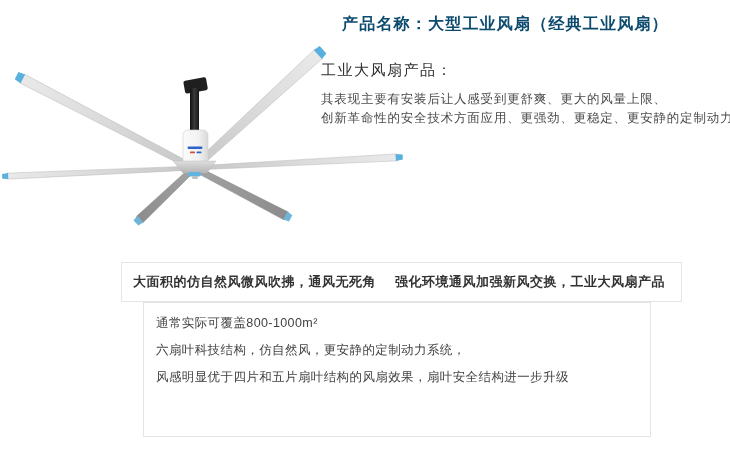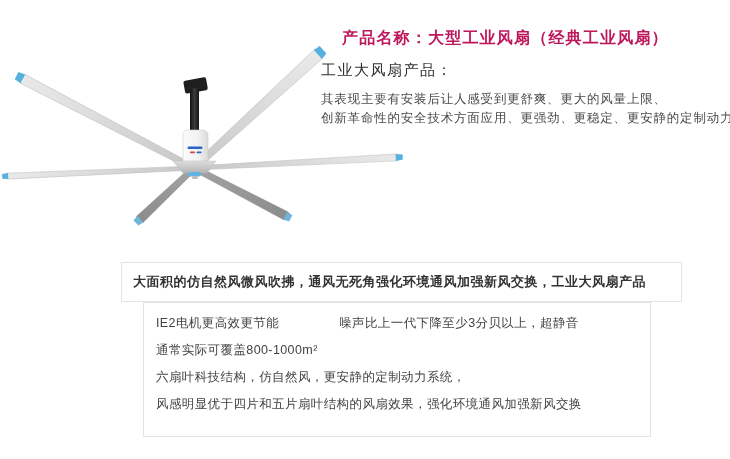--- a/index.html
+++ b/index.html
@@ -4,22 +4,22 @@
 <style>
   * { margin:0; padding:0; box-sizing:border-box; }
   html,body { background:#ffffff; }
   .canvas {
     position:relative; width:730px; height:459px; background:#ffffff;
     font-family:"Liberation Sans","DejaVu Sans",sans-serif; overflow:hidden;
   }
 
   
   .page-title {
-    position:absolute; left:342px; top:28px;
-    font-size:16px; font-weight:700; color:#be185d; letter-spacing:1.2px;
+    position:absolute; left:342px; top:14px;
+    font-size:16px; font-weight:700; color:#0c4a6e; letter-spacing:1.2px;
     white-space:nowrap;
   }
 
   
   .intro { position:absolute; left:321px; top:61px; }
   .intro-heading {
     font-size:15px; color:#303030; letter-spacing:1.5px; margin-bottom:10px;
     font-weight:400; white-space:nowrap;
   }
   .intro-line {
@@ -27,21 +27,21 @@
     white-space:nowrap;
   }
 
   
   .fan-wrap { position:absolute; left:0; top:0; width:420px; height:252px; }
 
   
   .highlight-box {
     position:absolute; left:121px; top:262px; width:561px; height:40px;
     border:1px solid #e4e4e4; background:#fff;
-    display:flex; align-items:center; padding-left:11px; 
+    display:flex; align-items:center; padding-left:11px; column-gap:19px;
     font-size:13px; font-weight:700; color:#333333; letter-spacing:0.5px;
     white-space:nowrap;
   }
 
   
   .features-box {
     position:absolute; left:143px; top:302px; width:508px; height:135px;
     border:1px solid #e4e4e4; background:#fff;
     padding:7px 0 0 12px;
     font-size:12.5px; color:#424242; letter-spacing:0.4px;
@@ -133,27 +133,23 @@
     <div class="intro-line">创新革命性的安全技术方面应用、更强劲、更稳定、更安静的定制动力系统</div>
   </div>
 
   <div class="highlight-box">
     <span>大面积的仿自然风微风吹拂，通风无死角</span>
     <span>强化环境通风加强新风交换，工业大风扇产品</span>
   </div>
 
   <div class="features-box">
     <div class="f-line">
-      <span>IE2电机更高效更节能</span>
-      <span>噪声比上一代下降至少3分贝以上，超静音</span>
-    </div>
-    <div class="f-line">
       <span>通常实际可覆盖800-1000m²</span>
     </div>
     <div class="f-line">
       <span>六扇叶科技结构，仿自然风，更安静的定制动力系统，</span>
     </div>
     <div class="f-line">
-      <span>风感明显优于四片和五片扇叶结构的风扇效果，强化环境通风加强新风交换</span>
+      <span>风感明显优于四片和五片扇叶结构的风扇效果，扇叶安全结构进一步升级</span>
     </div>
   </div>
 
 </div>
 
 </body></html>

